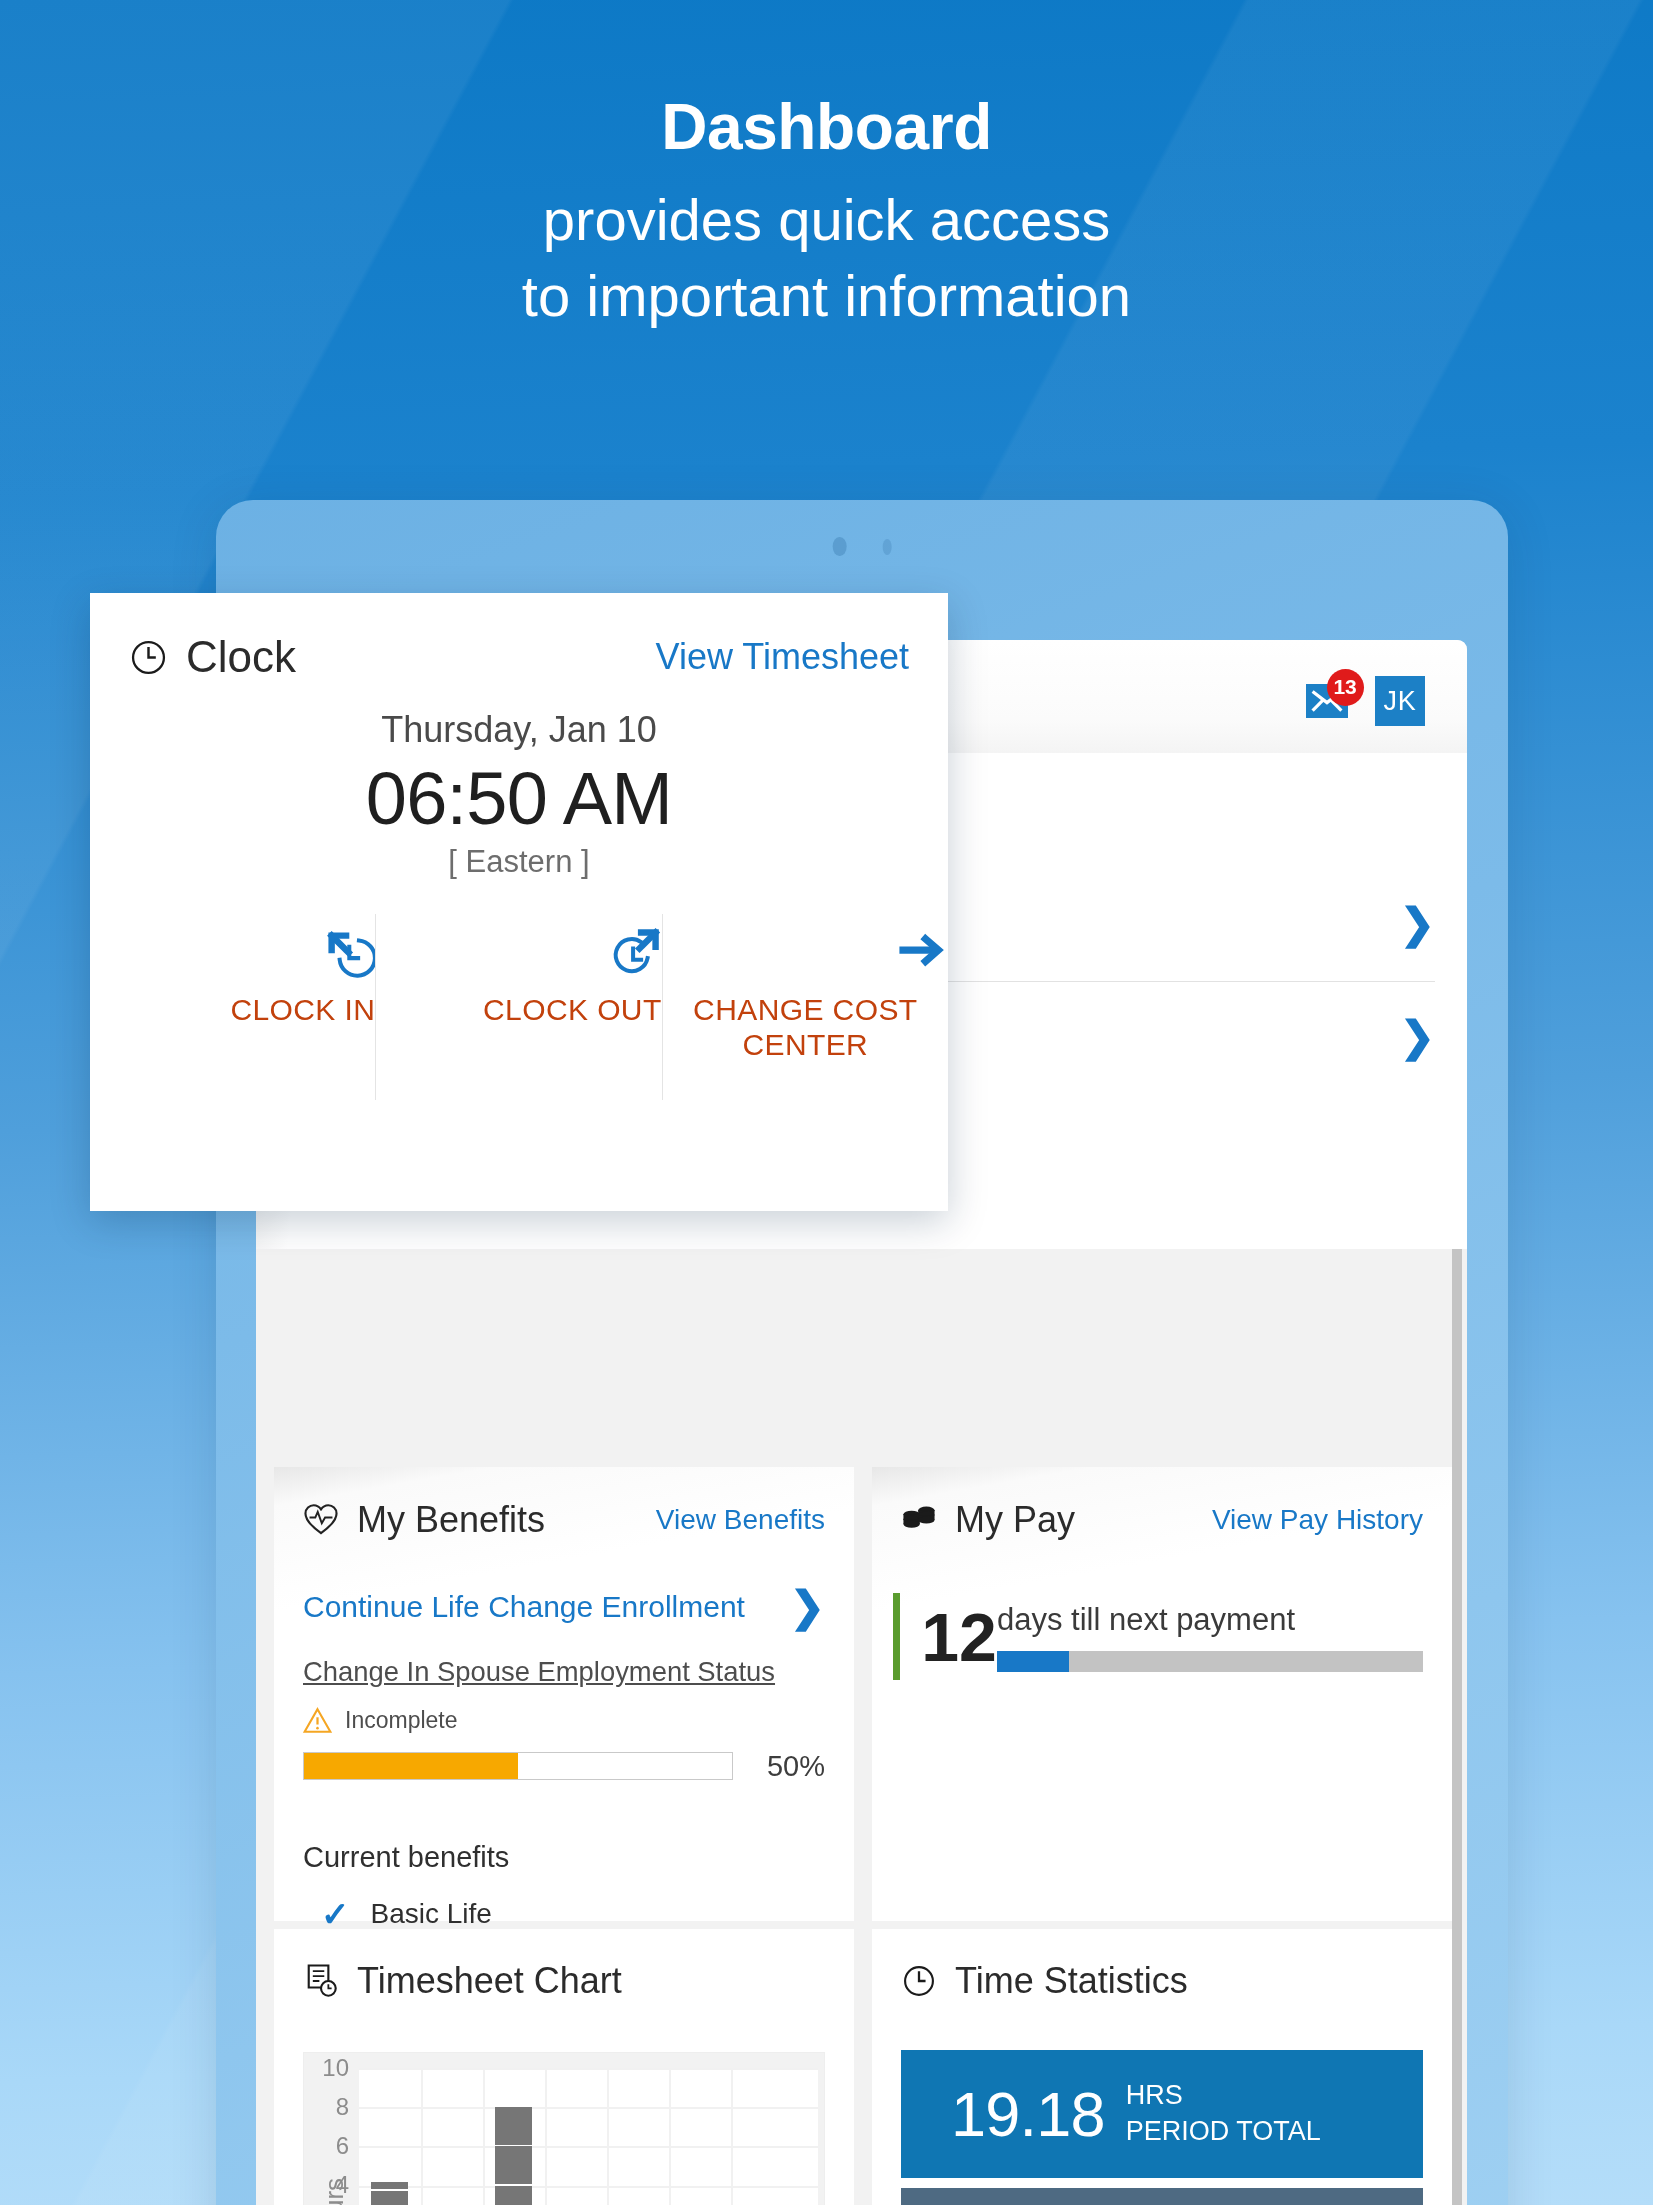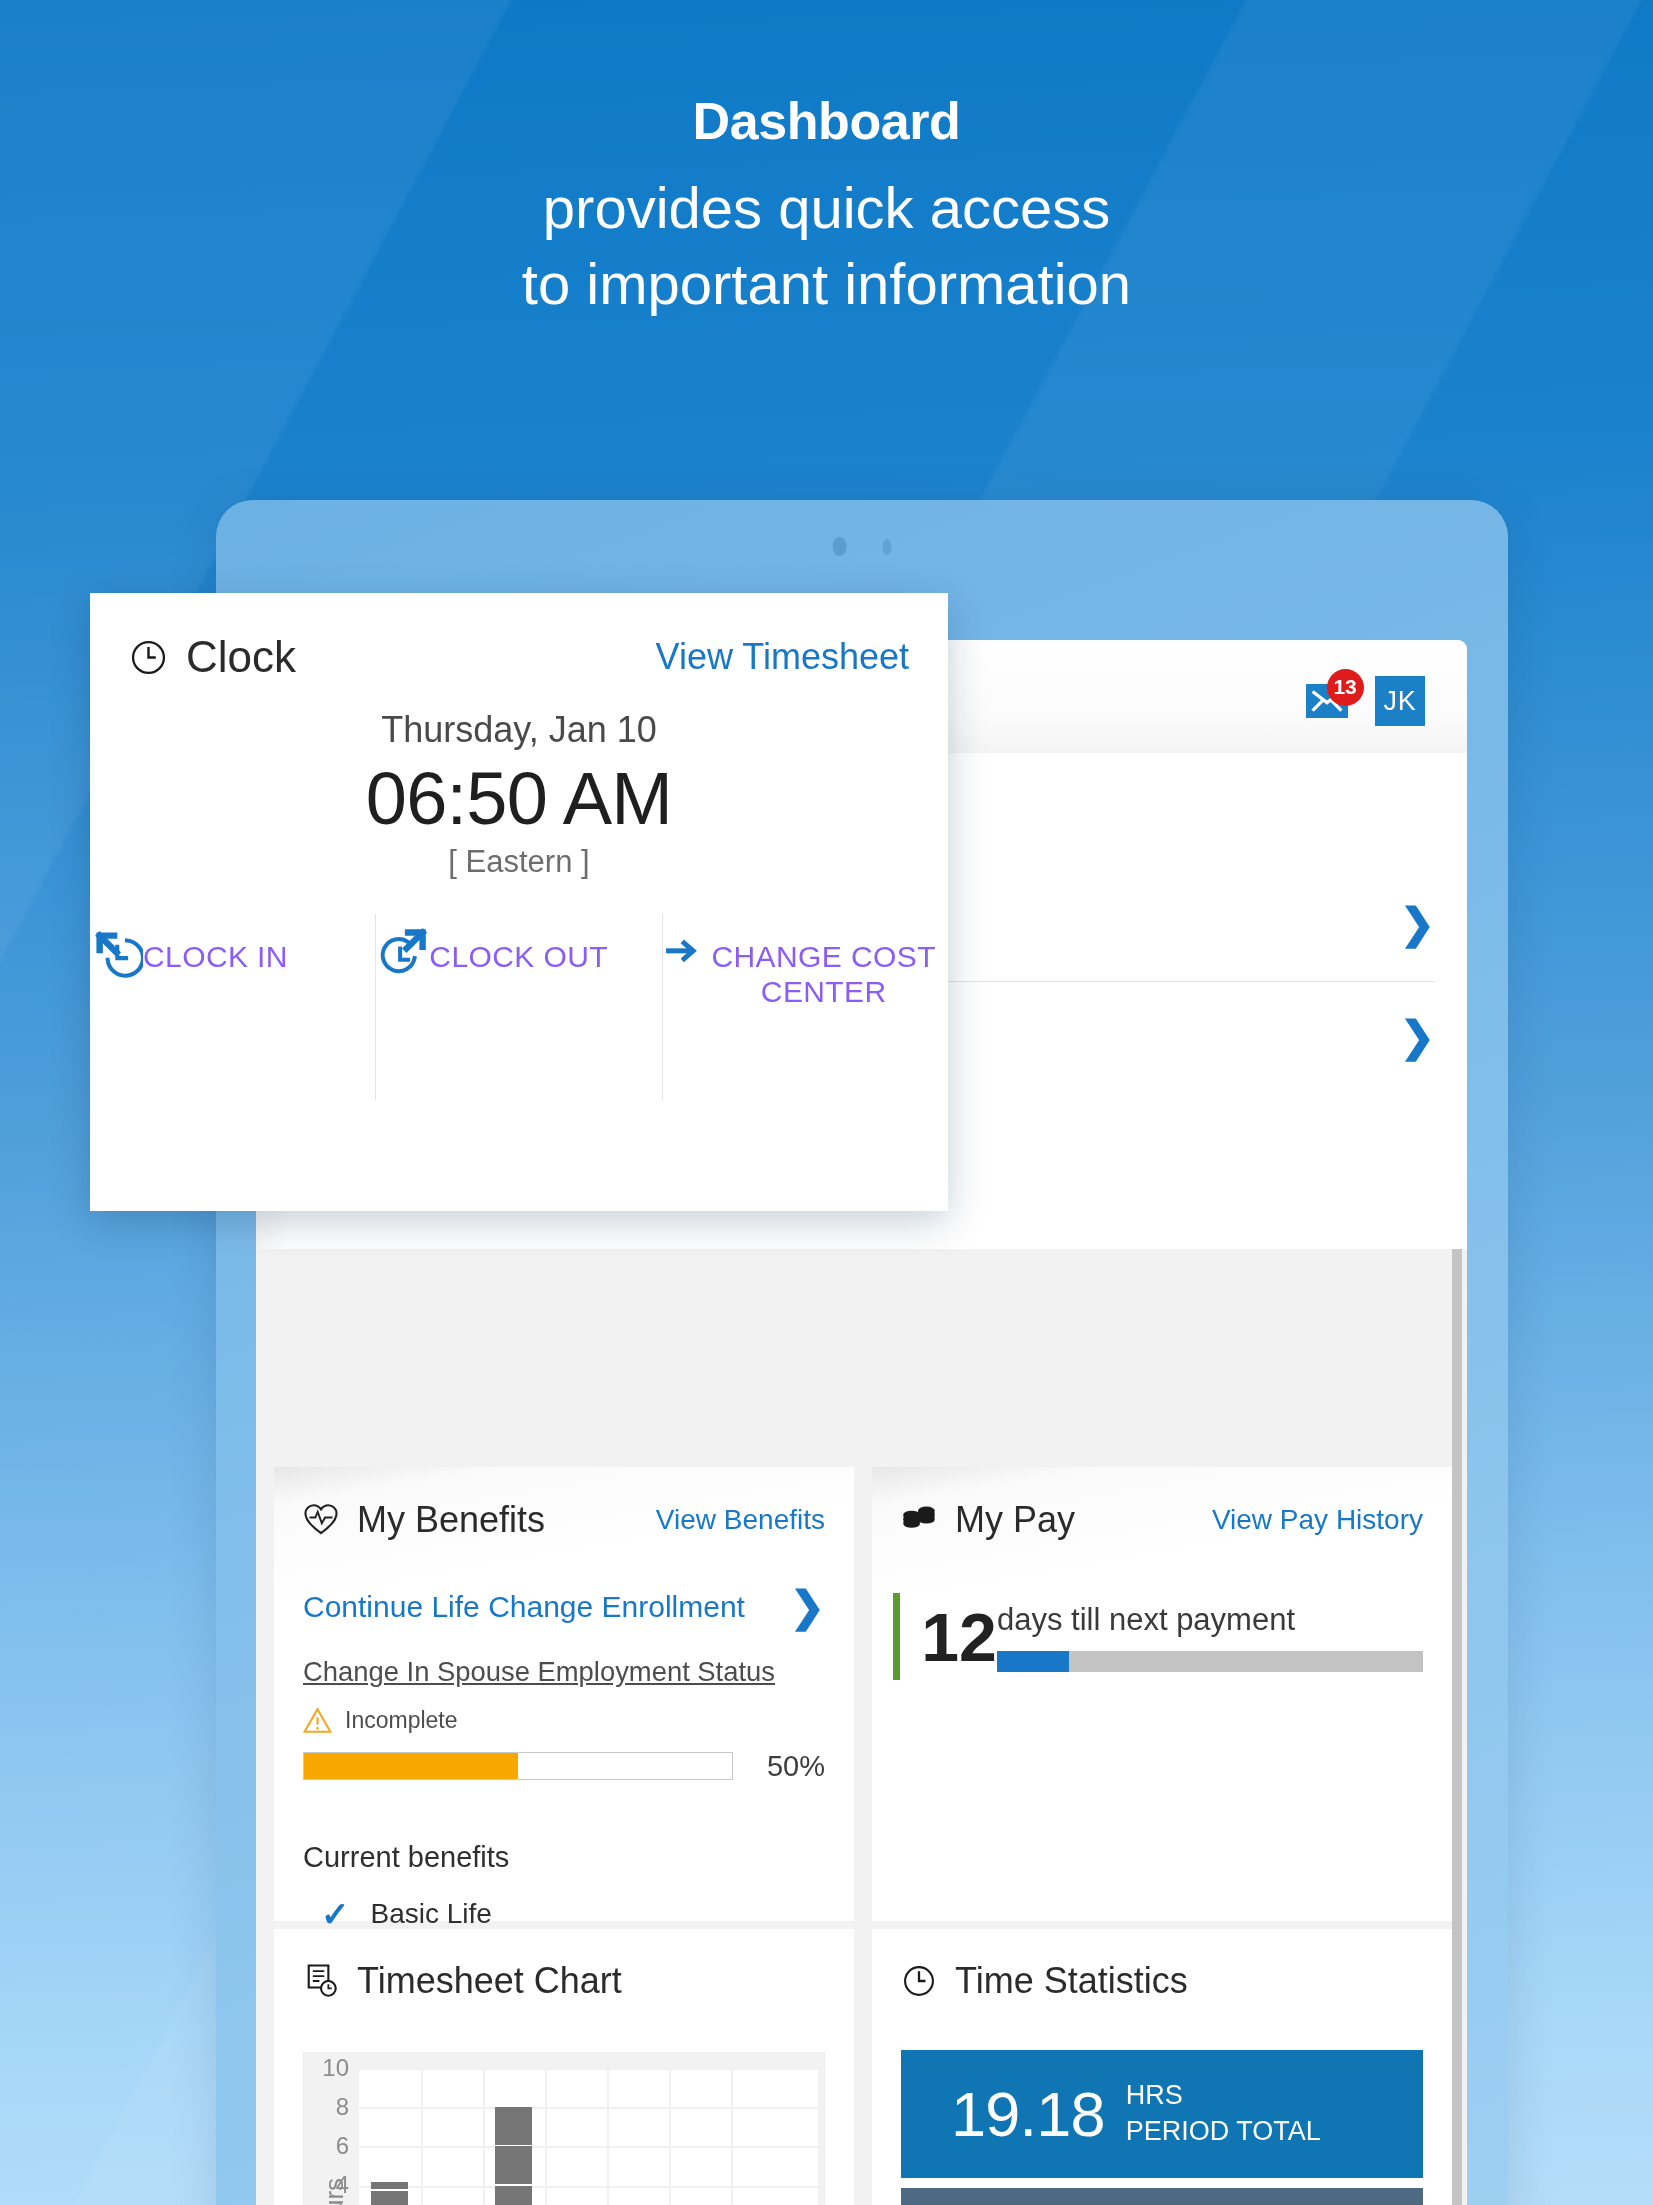--- a/index.html
+++ b/index.html
@@ -19,21 +19,21 @@
       linear-gradient(118deg, rgba(255,255,255,0.055) 0 18%, rgba(255,255,255,0) 18.2% 44%, rgba(255,255,255,0.05) 44.2% 58%, rgba(255,255,255,0) 58.2% 100%);
     pointer-events: none;
   }
 
   
   .headline {
     position: absolute; top: 95px; left: 0; right: 0;
     text-align: center; color: #ffffff;
   }
   .headline .h1 {
-    font-size: 52px; font-weight: bold; letter-spacing: -0.4px;
+    font-size: 64px; font-weight: bold; letter-spacing: -0.4px;
     line-height: 1.0;
   }
   .headline .h2 {
     font-size: 58px; font-weight: 300; line-height: 1.32;
     margin-top: 22.6px;
   }
 
   
   .tablet {
     position: absolute;
@@ -204,22 +204,22 @@
   .clock-head .card-title .ci { width: 39px; height: 39px; flex: 0 0 39px; }
   .clock-head .card-link { font-size: 36px; }
   .clock-body { text-align: center; margin-top: 27.4px; }
   .clock-date { font-size: 36px; color: #4a4a4a; font-weight: 300; }
   .clock-time { font-size: 74px; color: #1f1f1f; font-weight: 300; letter-spacing: -0.8px; margin-top: 4.8px; }
   .clock-tz   { font-size: 31px; color: #6d6d6d; font-weight: 300; margin-top: 3.2px; }
   .clock-actions {
     display: flex; margin-top: 34px; height: 186px;
   }
   .clock-action {
-    flex: 1; text-align: center; color: #8b5cf6;
-    display: flex; flex-direction: row; align-items: flex-start;
+    flex: 1; text-align: center; color: #c2410c;
+    display: flex; flex-direction: column; align-items: flex-end;
     padding-top: 11.3px;
   }
   .clock-action + .clock-action { border-left: 1.6px solid #e4e4e4; }
   .clock-action svg { width: 53px; height: 53px; }
   .clock-action .lbl {
     margin-top: 13px; font-size: 30px; letter-spacing: 0.4px; line-height: 1.18;
   }
 </style>
 </head>
 <body>

